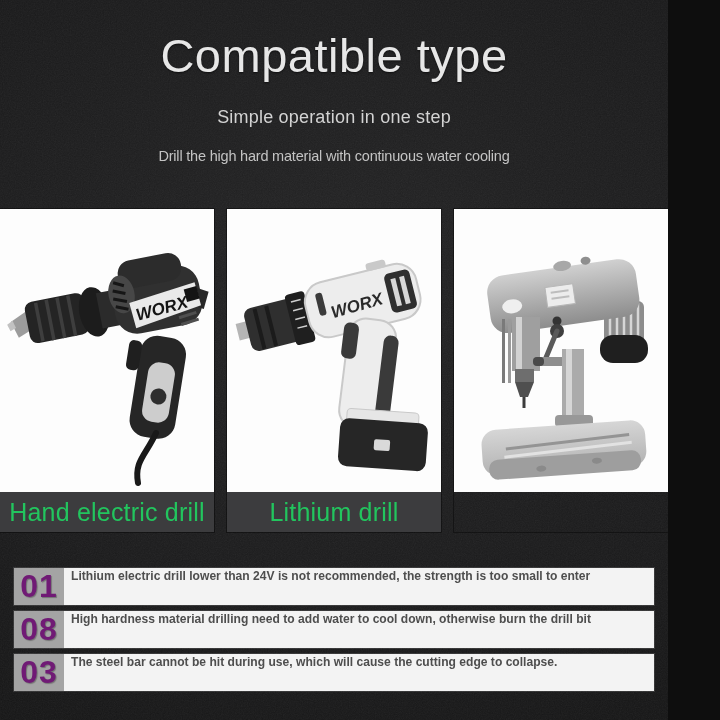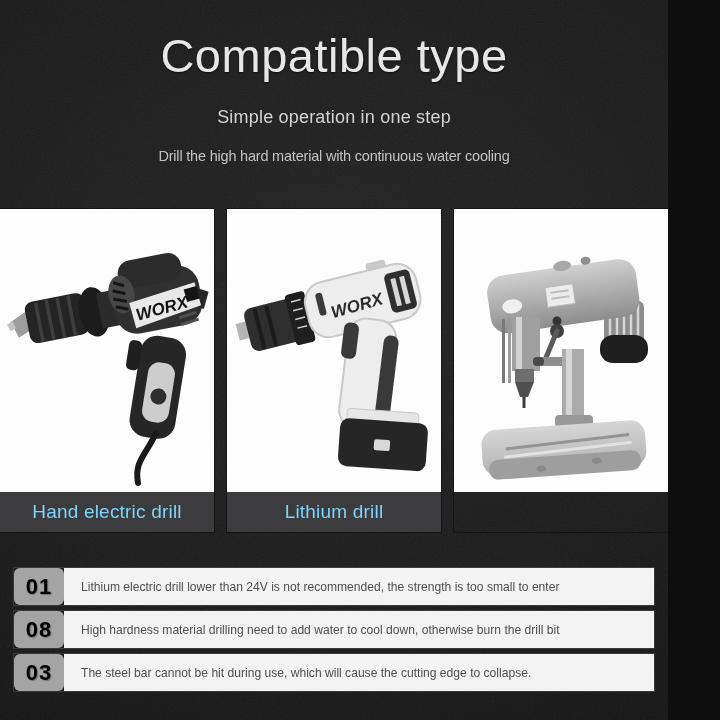--- a/index.html
+++ b/index.html
@@ -12,31 +12,31 @@
   .noise{ position:absolute; inset:0; width:720px; height:720px; opacity:.08; pointer-events:none; }
   .content{ position:relative; z-index:1; width:100%; height:100%; display:flex; flex-direction:column; align-items:center; }
   .title{ margin-top:28px; font-size:47px; font-weight:400; color:#e7e7e7; letter-spacing:.5px; text-shadow:0 1px 2px rgba(0,0,0,.6); }
   .subtitle{ margin-top:24px; font-size:18px; color:#d3d3d3; letter-spacing:.2px; }
   .tagline{ margin-top:20px; font-size:14.5px; color:#c3c3c3; letter-spacing:-.2px; }
   .panels{ margin-top:45px; display:flex; gap:13px; width:668px; height:323px; }
   .panel{ width:214px; display:flex; flex-direction:column; box-shadow:0 0 0 1px rgba(0,0,0,.4); }
   .panel-img{ background:#fdfdfd; height:283px; overflow:hidden; }
   .panel-img svg{ display:block; width:100%; height:100%; }
   .panel-caption{
-    height:40px; background:#3c3c3e; color:#7dd3fc; font-size:19px;
+    height:40px; background:#3c3c3e; color:#22c55e; font-size:25px;
     display:flex; align-items:center; justify-content:center; letter-spacing:.2px;
   }
   .notes{ margin-top:36px; width:640px; display:flex; flex-direction:column; gap:6px; }
   .note{ display:flex; height:37px; box-shadow:0 0 0 1px rgba(255,255,255,.12); }
   .note-num{
-    width:50px; flex:0 0 50px; background:#a4a4a4; color:#000000;
-    font-size:22px; font-weight:bold; display:flex; align-items:center; justify-content:center;
-    text-shadow:1px 1px 1px rgba(0,0,0,.3); letter-spacing:1px;border-radius:6px;
+    width:50px; flex:0 0 50px; background:#a4a4a4; color:#701a75;
+    font-size:32px; font-weight:bold; display:flex; align-items:center; justify-content:center;
+    text-shadow:1px 1px 1px rgba(0,0,0,.3); letter-spacing:1px;
   }
-  .note-text-wrap{ flex:1; background:#f3f3f3; display:flex; align-items:center; padding-left:17px; overflow:hidden; }
+  .note-text-wrap{ flex:1; background:#f3f3f3; display:flex; align-items:flex-start; padding-left:7px; overflow:hidden;font-weight:bold; }
   .note-text{ font-size:13px; color:#4e4e4e; white-space:nowrap; transform:scaleX(.93); transform-origin:left center; letter-spacing:0; }
 </style>
 </head>
 <body>
 
 <div class="page">
 
   <svg class="noise" xmlns="http://www.w3.org/2000/svg">
     <filter id="grain">
         <feTurbulence type="fractalNoise" baseFrequency="0.85" numOctaves="2" stitchTiles="stitch"></feTurbulence>

